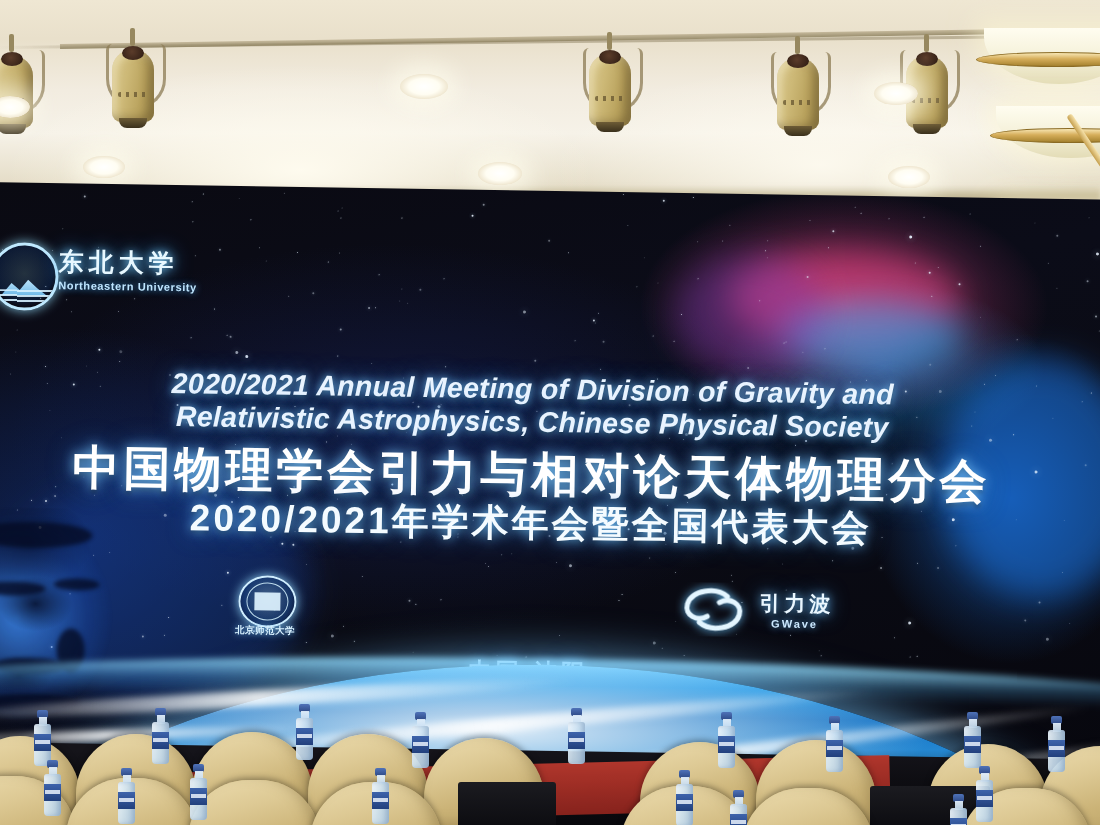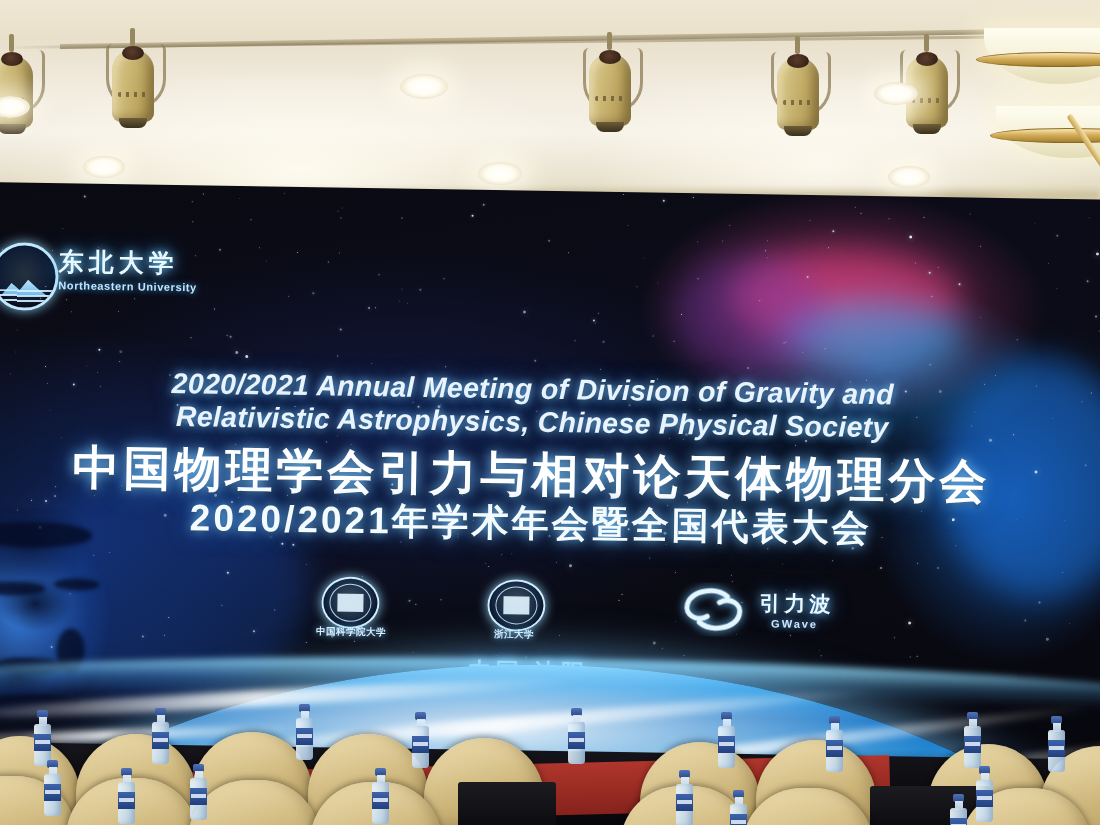--- a/index.html
+++ b/index.html
@@ -686,33 +686,26 @@
           <svg width="76" height="54" viewBox="0 0 76 54">
             <g fill="none" stroke="#e4f6ff" stroke-width="5" stroke-linecap="round" style="filter:drop-shadow(0 0 5px #6cc6ff)">
               <path d="M52 14 C40 4, 16 8, 12 22 C9 33, 22 40, 32 34"></path>
               <path d="M24 40 C36 50, 60 46, 64 32 C67 21, 54 14, 44 20"></path>
             </g>
           </svg>
         </div>
         <div class="txt">引力波</div>
         <div class="sub">GWave</div>
       </div>
-        <div class="logo" style="left: 166px; top: 0px;">
+        <div class="logo" style="left: 83px; top: 0px;">
           <div class="seal">
             <div class="inner"></div>
             <div class="glyph"></div>
           </div>
-          <div class="cap">中国科学院大学</div>
-        </div>
-        <div class="logo" style="left: 332px; top: 0px;">
-          <div class="seal">
-            <div class="inner"></div>
-            <div class="glyph"></div>
-          </div>
-          <div class="cap">浙江大学</div>
+          <div class="cap">北京师范大学</div>
         </div>
       </div>
 
     <div class="place">中国·沈阳</div>
 
     <div class="earth-glow"></div>
     <div class="earth">
       <div class="cloudband" style="left:80px;top:30px;width:640px;height:16px;transform:rotate(-4deg);"></div>
       <div class="cloudband" style="left:260px;top:54px;width:760px;height:14px;transform:rotate(-6deg);"></div>
       <div class="cloudband" style="left:420px;top:84px;width:820px;height:13px;transform:rotate(-8deg);"></div>

